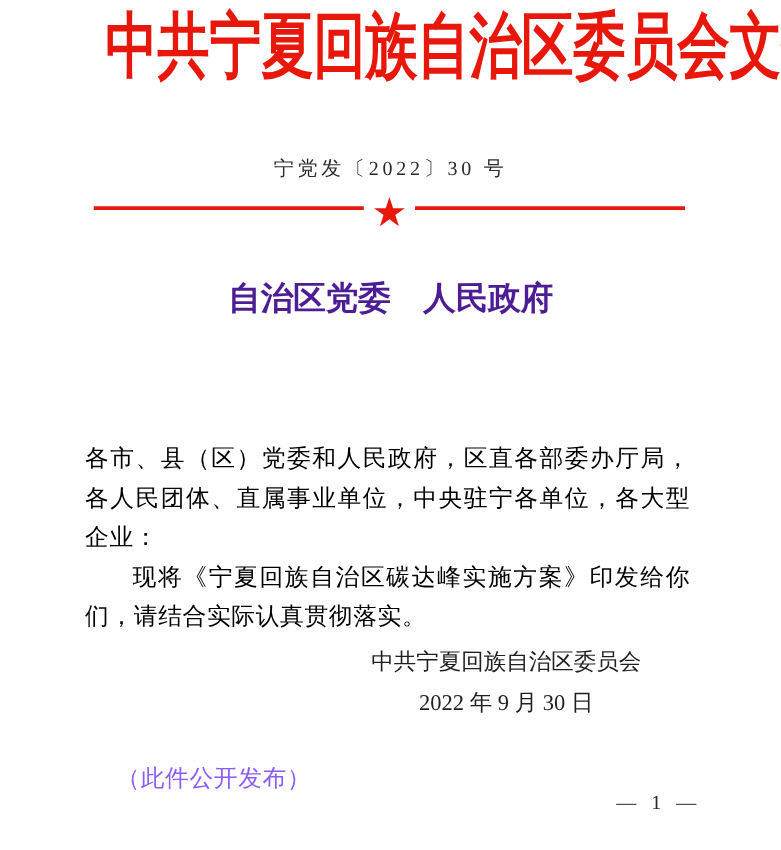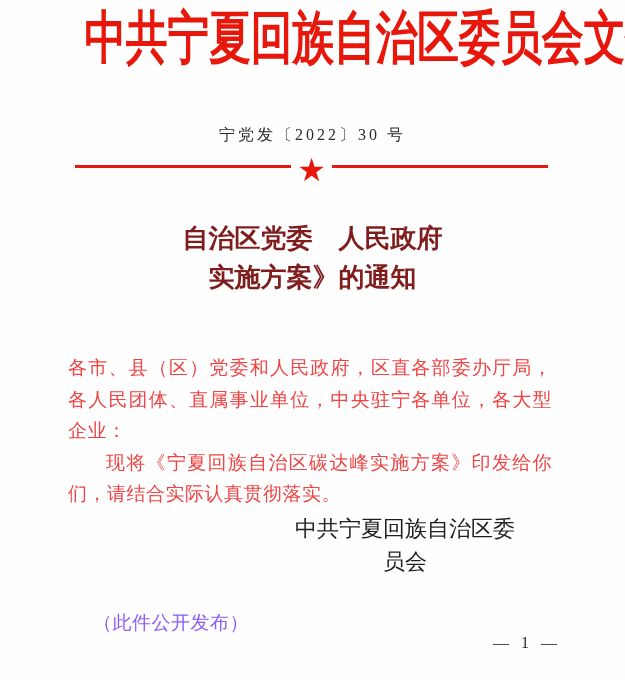--- a/index.html
+++ b/index.html
@@ -66,43 +66,43 @@
   
   .doc-title {
     position: absolute;
     top: 219px;
     left: 0;
     width: 100%;
     text-align: center;
     font-size: 26px;
     font-weight: bold;
     line-height: 39px;
-    color: #7f1d1d;
+    color: #4c1d95;
   }
   
   .body-text {
     position: absolute;
     top: 352px;
     left: 68px;
     width: 484px;
     font-size: 19px;
     line-height: 31.5px;
     text-align: justify;
     letter-spacing: 0.5px;
-    color: #ef4444;
+    color: #000000;
   }
   .body-text .indent { text-indent: 2em; }
   
   .signature {
     position: absolute;
     top: 513px;
     left: 286px;
     width: 238px;
     text-align: center;
-    font-size: 22px;
+    font-size: 18px;
     line-height: 32.5px;
     color: #1f1f1f;
   }
   .signature .org2 { letter-spacing: 2px; }
   
   .footer-note {
     position: absolute;
     top: 610px;
     left: 93px;
     font-size: 19px;
@@ -128,29 +128,29 @@
   <div class="doc-number">宁党发〔2022〕30 号</div>
 
   <div class="divider">
     <span class="rule"></span>
     <span class="star">★</span>
     <span class="rule"></span>
   </div>
 
   <div class="doc-title">
     <div>自治区党委　人民政府</div>
-    <div>实施方案》的通知</div>
   </div>
 
   <div class="body-text">
     <p>各市、县（区）党委和人民政府，区直各部委办厅局，各人民团体、直属事业单位，中央驻宁各单位，各大型企业：</p>
     <p class="indent">现将《宁夏回族自治区碳达峰实施方案》印发给你们，请结合实际认真贯彻落实。</p>
   </div>
 
   <div class="signature">
     <div class="org1">中共宁夏回族自治区委员会</div>
+    <div class="date">2022 年 9 月 30 日</div>
   </div>
 
   <div class="footer-note">（此件公开发布）</div>
 
   <div class="page-number">— 1 —</div>
 
 </div>
 
 </body></html>

